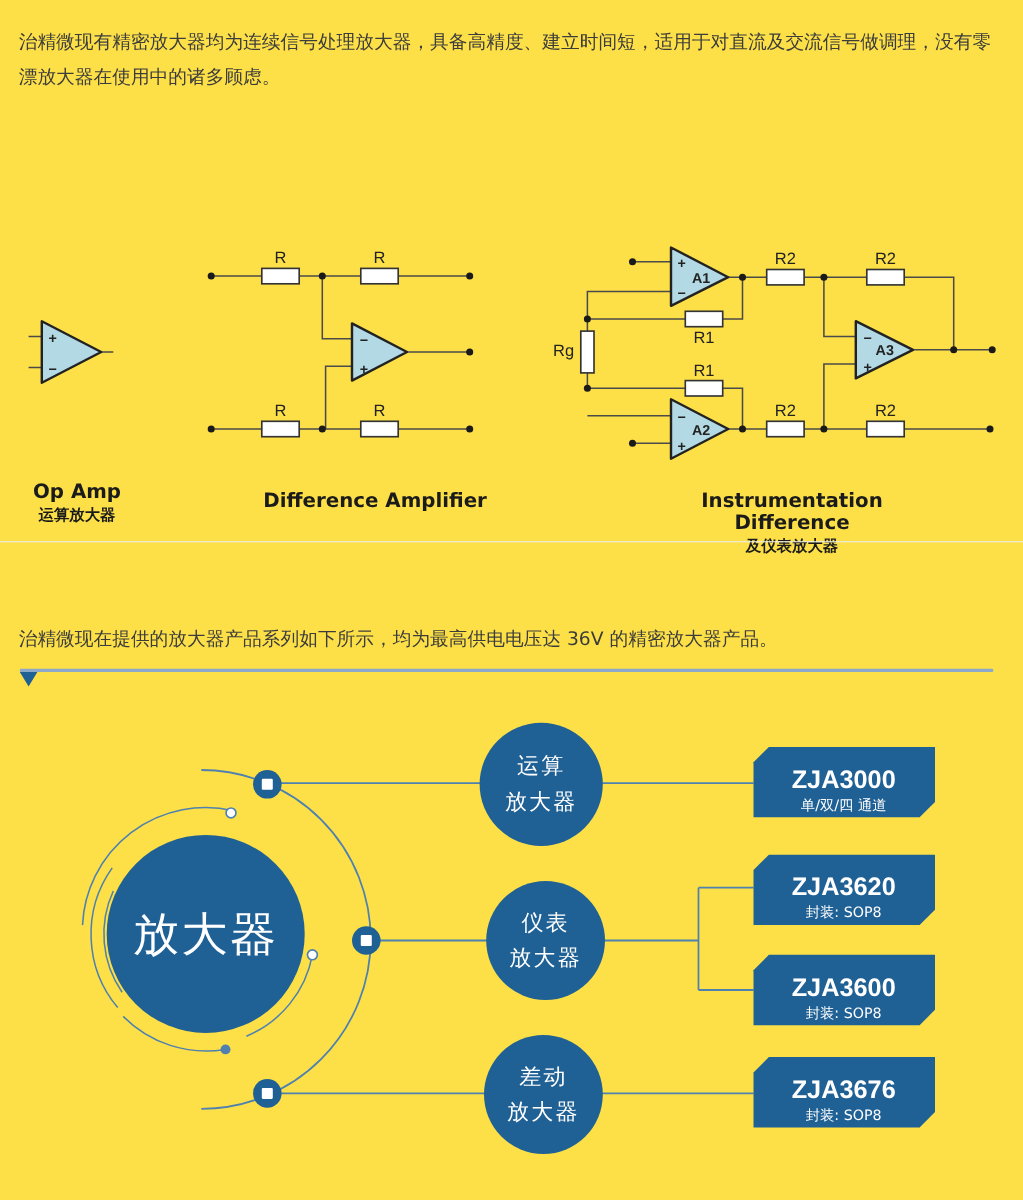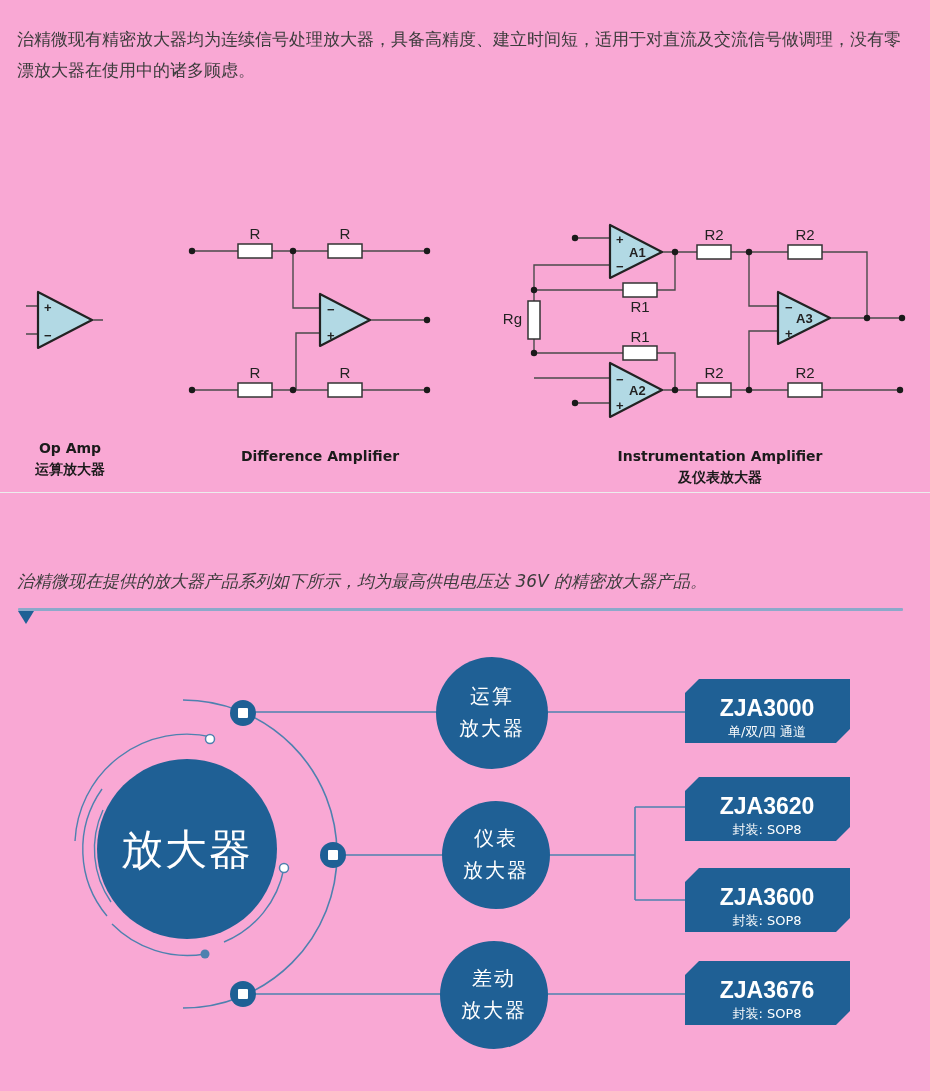--- a/index.html
+++ b/index.html
@@ -1,27 +1,27 @@
 <!DOCTYPE html>
 <html><head>
 <meta charset="utf-8">
 <style>
   html,body{margin:0;padding:0;background:#fff;}
-  .page{position:relative;width:930px;height:1091px;background:#f9a8d4;overflow:hidden;
+  .page{position:relative;width:930px;height:1091px;background:#fde047;overflow:hidden;
         font-family:"DejaVu Sans","Liberation Sans",sans-serif;}
   .para{position:absolute;left:17px;right:16px;margin:0;color:#3c3c3c;font-size:17px;line-height:1.85;}
   .p1{top:24px;}
   .p2{top:111px;}
-  .p3{top:566px;font-style:italic;}
+  .p3{top:566px;}
   .circuits{position:absolute;left:0;top:190px;width:930px;height:250px;}
   .caption{position:absolute;text-align:center;color:#1b1b1b;}
-  .cap-en{font-size:14px;font-weight:bold;line-height:20px;}
+  .cap-en{font-size:18px;font-weight:bold;line-height:20px;}
   .cap-zh{font-size:14px;font-weight:bold;line-height:22px;}
   .cap-op{left:5px;top:438px;width:130px;}
-  .cap-diff{left:205px;top:446px;width:230px;}
+  .cap-diff{left:226px;top:446px;width:230px;}
   .cap-inst{left:590px;top:446px;width:260px;}
   .faint-divider{position:absolute;left:0;top:492px;width:930px;height:1px;background:#ededed;}
   .rule{position:absolute;left:18px;top:608px;width:885px;height:3px;background:#8ca9ca;border-radius:1px;}
   .rule-triangle{position:absolute;left:18px;top:611px;width:0;height:0;
     border-left:8px solid transparent;border-right:8px solid transparent;border-top:13px solid #1f6095;}
   .family{position:absolute;left:0;top:621px;width:930px;height:470px;}
   .svg-wire{stroke:#4a4a4a;stroke-width:1.4;fill:none;}
   .svg-res{fill:#ffffff;stroke:#333333;stroke-width:1.5;}
   .svg-amp{fill:#b2d9e4;stroke:#222222;stroke-width:2.2;stroke-linejoin:round;}
   .svg-dot{fill:#1a1a1a;}
@@ -121,21 +121,21 @@
   </svg>
 
   <div class="caption cap-op">
     <div class="cap-en">Op Amp</div>
     <div class="cap-zh">运算放大器</div>
   </div>
   <div class="caption cap-diff">
     <div class="cap-en">Difference Amplifier</div>
   </div>
   <div class="caption cap-inst">
-    <div class="cap-en">Instrumentation Amplifier</div>
+    <div class="cap-en">Instrumentation Difference</div>
     <div class="cap-zh">及仪表放大器</div>
   </div>
 
   <div class="faint-divider"></div>
 
   <p class="para p3">治精微现在提供的放大器产品系列如下所示，均为最高供电电压达 36V 的精密放大器产品。</p>
 
   <div class="rule"></div>
   <div class="rule-triangle"></div>
 

